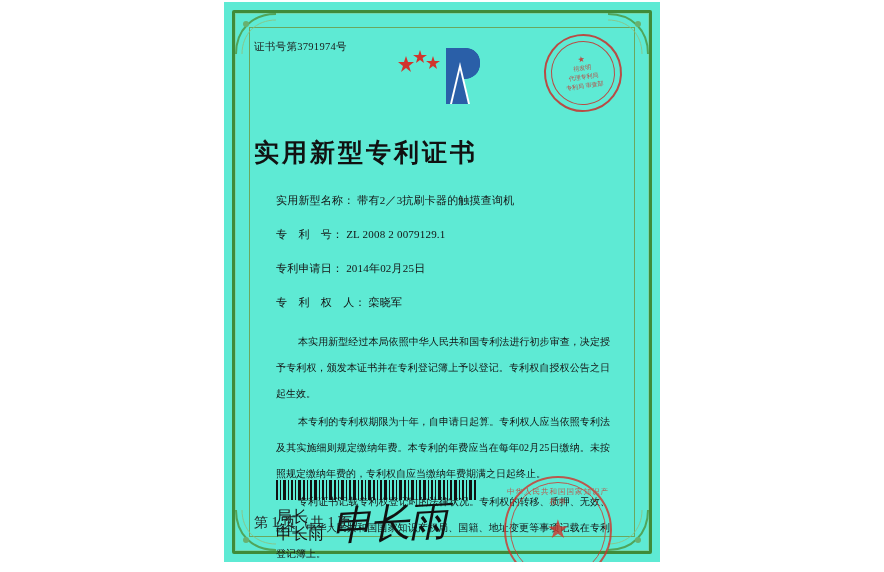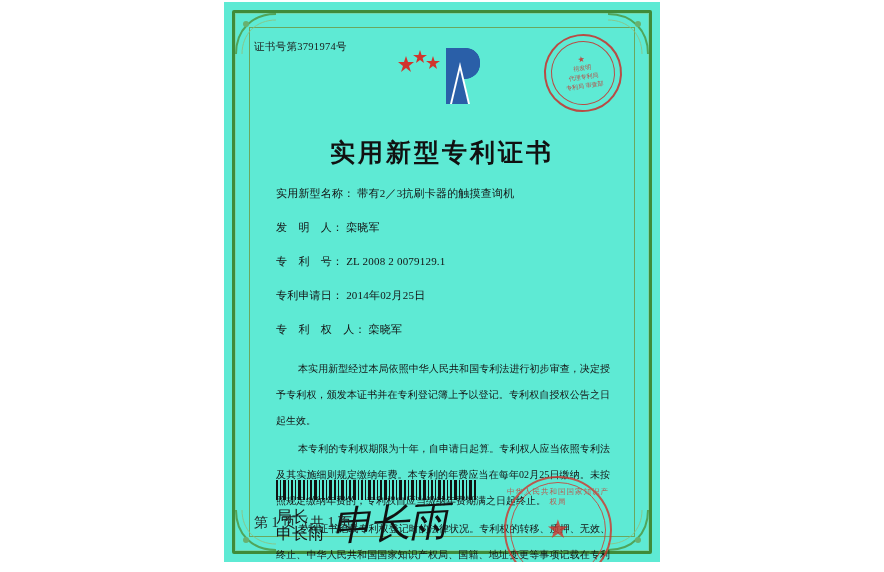--- a/index.html
+++ b/index.html
@@ -120,30 +120,29 @@
     align-items: center;
     justify-content: center;
     font-size: 6px;
     line-height: 9px;
     text-align: center;
     font-family: "Liberation Sans", sans-serif;
   }
   .red-seal .star { font-size: 8px; line-height: 8px; }
 
   .title {
-    text-align: center;
     font-size: 25px;
     font-weight: bold;
     letter-spacing: 3px;
     color: #111;
     margin-top: 6px;
   }
 
   .fields {
-    margin-top: 17px;
+    margin-top: 24px;
     padding: 0 18px 0 22px;
   }
   .field {
     font-size: 11px;
     color: #141414;
     margin-bottom: 19px;
     letter-spacing: .2px;
   }
   .field .label { display: inline; }
   .field .value { display: inline; }
@@ -303,24 +302,20 @@
       </div>
 
       <div style="height:76px"></div>
 
       <div class="title">实用新型专利证书</div>
 
       <div class="fields">
         <div class="field">
           <span class="label">实用新型名称：</span>
           <span class="value">带有2／3抗刷卡器的触摸查询机</span>
-        </div>
-        <div class="field">
-          <span class="label">发　明　人：</span>
-          <span class="value">栾晓军</span>
         </div>
         <div class="field">
           <span class="label">专　利　号：</span>
           <span class="value">ZL 2008 2 0079129.1</span>
         </div>
         <div class="field">
           <span class="label">专利申请日：</span>
           <span class="value">2014年02月25日</span>
         </div>
         <div class="field">

